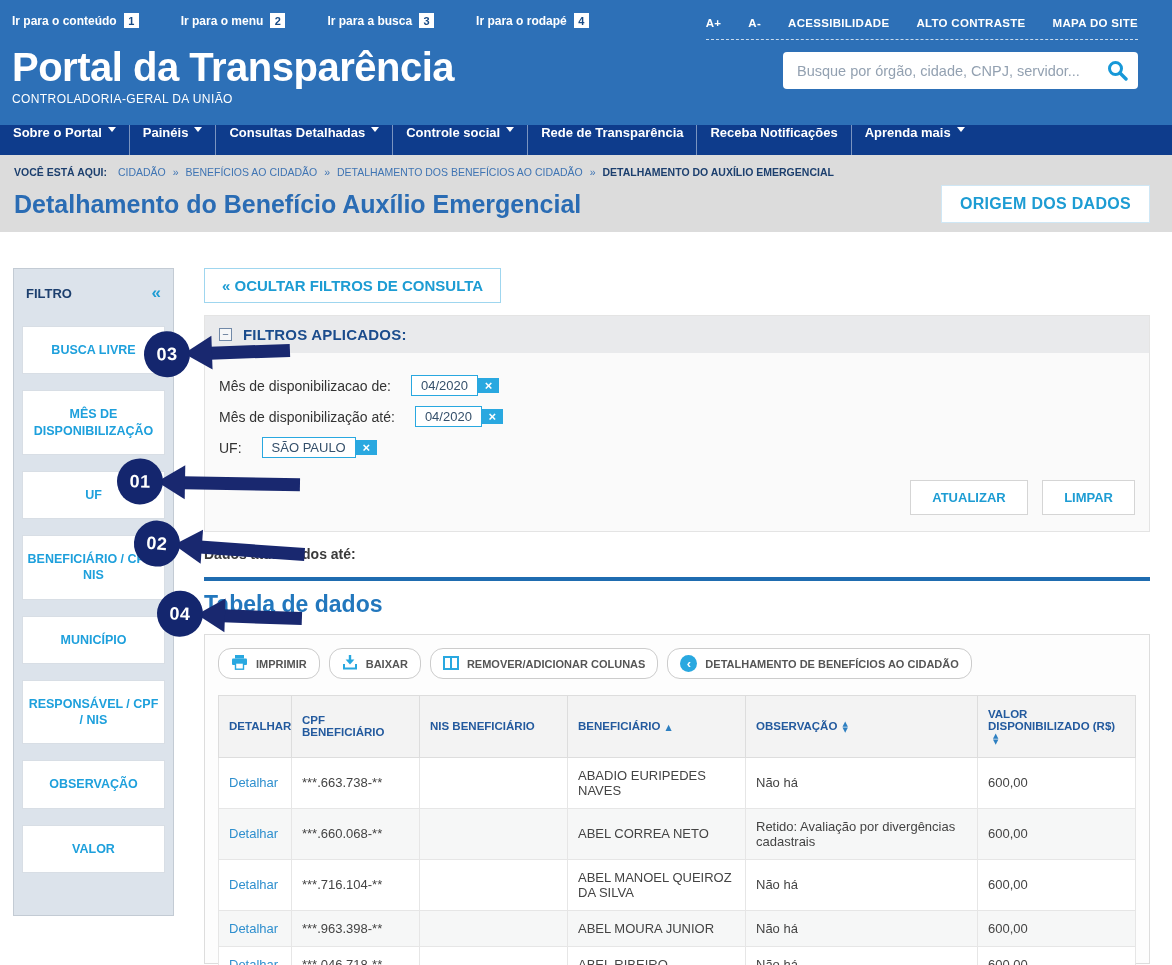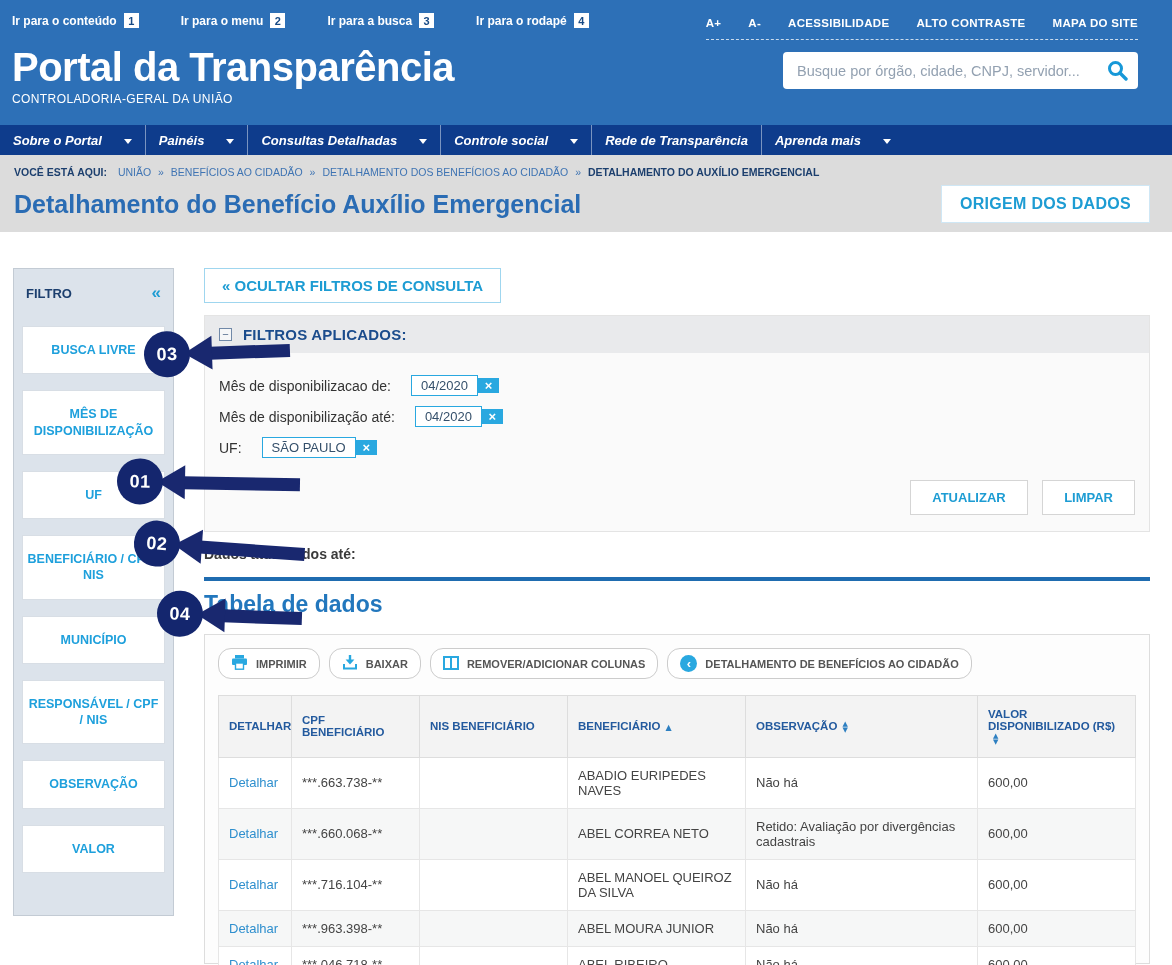--- a/index.html
+++ b/index.html
@@ -23,22 +23,22 @@
   .search { background:#fff; border-radius:4px; width:355px; height:37px; margin-top:7px;
             display:flex; align-items:center; padding:0 10px 0 14px; }
   .search input { border:none; outline:none; flex:1; font-size:14.5px; color:#333;
                   font-family:"Liberation Sans", sans-serif; }
   .search input::placeholder { color:#93a1b1; }
   .search-ic { display:flex; align-items:center; cursor:pointer; }
 
   
   .navbar { background:#0e3c8c; height:30px; }
   .navbar ul { list-style:none; display:flex; height:30px; }
-  .navbar li { display:flex; align-items:center; gap:22px; padding:0 13px; cursor:pointer;
-               border-right:1px solid rgba(255,255,255,.45);font-style:italic; }
+  .navbar li { display:flex; align-items:flex-start; gap:6px; padding:0 13px; cursor:pointer;
+               border-right:1px solid rgba(255,255,255,.45); }
   .navbar li:last-child { border-right:none; }
   .navbar li span.lbl { color:#fff; font-size:13px; font-weight:bold; }
   .caret { width:0; height:0; border-left:4px solid transparent; border-right:4px solid transparent;
            border-top:5px solid #fff; margin-top:2px; }
 
   
   .crumbstrip { background:#dcdcdc; height:77px; padding:11px 22px 0 14px; }
   .crumb { font-size:10.5px; color:#3f74b3; }
   .crumb .crumb-prefix { color:#1c3f6e; font-weight:bold; }
   .crumb a { color:#3f74b3; text-decoration:none; }
@@ -189,30 +189,33 @@
         <span class="caret"></span>
       </li>
       <li>
         <span class="lbl">Controle social</span>
         <span class="caret"></span>
       </li>
       <li>
         <span class="lbl">Rede de Transparência</span>
       </li>
       <li>
+        <span class="lbl">Receba Notificações</span>
+      </li>
+      <li>
         <span class="lbl">Aprenda mais</span>
         <span class="caret"></span>
       </li>
     </ul>
 </nav>
 
 <div class="crumbstrip">
   <div class="crumb">
     <span class="crumb-prefix">VOCÊ ESTÁ AQUI:</span>
-    <span id="crumb-items"><span class="sep"> </span><a href="#">UNIÃO</a><span class="sep"> » </span><a href="#">BENEFÍCIOS AO CIDADÃO</a><span class="sep"> » </span><a href="#">DETALHAMENTO DOS BENEFÍCIOS AO CIDADÃO</a><span class="sep"> » </span><a class="last" href="#">DETALHAMENTO DO AUXÍLIO EMERGENCIAL</a></span>
+    <span id="crumb-items"><span class="sep"> </span><a href="#">CIDADÃO</a><span class="sep"> » </span><a href="#">BENEFÍCIOS AO CIDADÃO</a><span class="sep"> » </span><a href="#">DETALHAMENTO DOS BENEFÍCIOS AO CIDADÃO</a><span class="sep"> » </span><a class="last" href="#">DETALHAMENTO DO AUXÍLIO EMERGENCIAL</a></span>
   </div>
   <div class="title-row">
     <h1>Detalhamento do Benefício Auxílio Emergencial</h1>
     <button class="origem">ORIGEM DOS DADOS</button>
   </div>
 </div>
 
 <div class="main">
   <aside class="sidebar">
     <div class="side-head">

